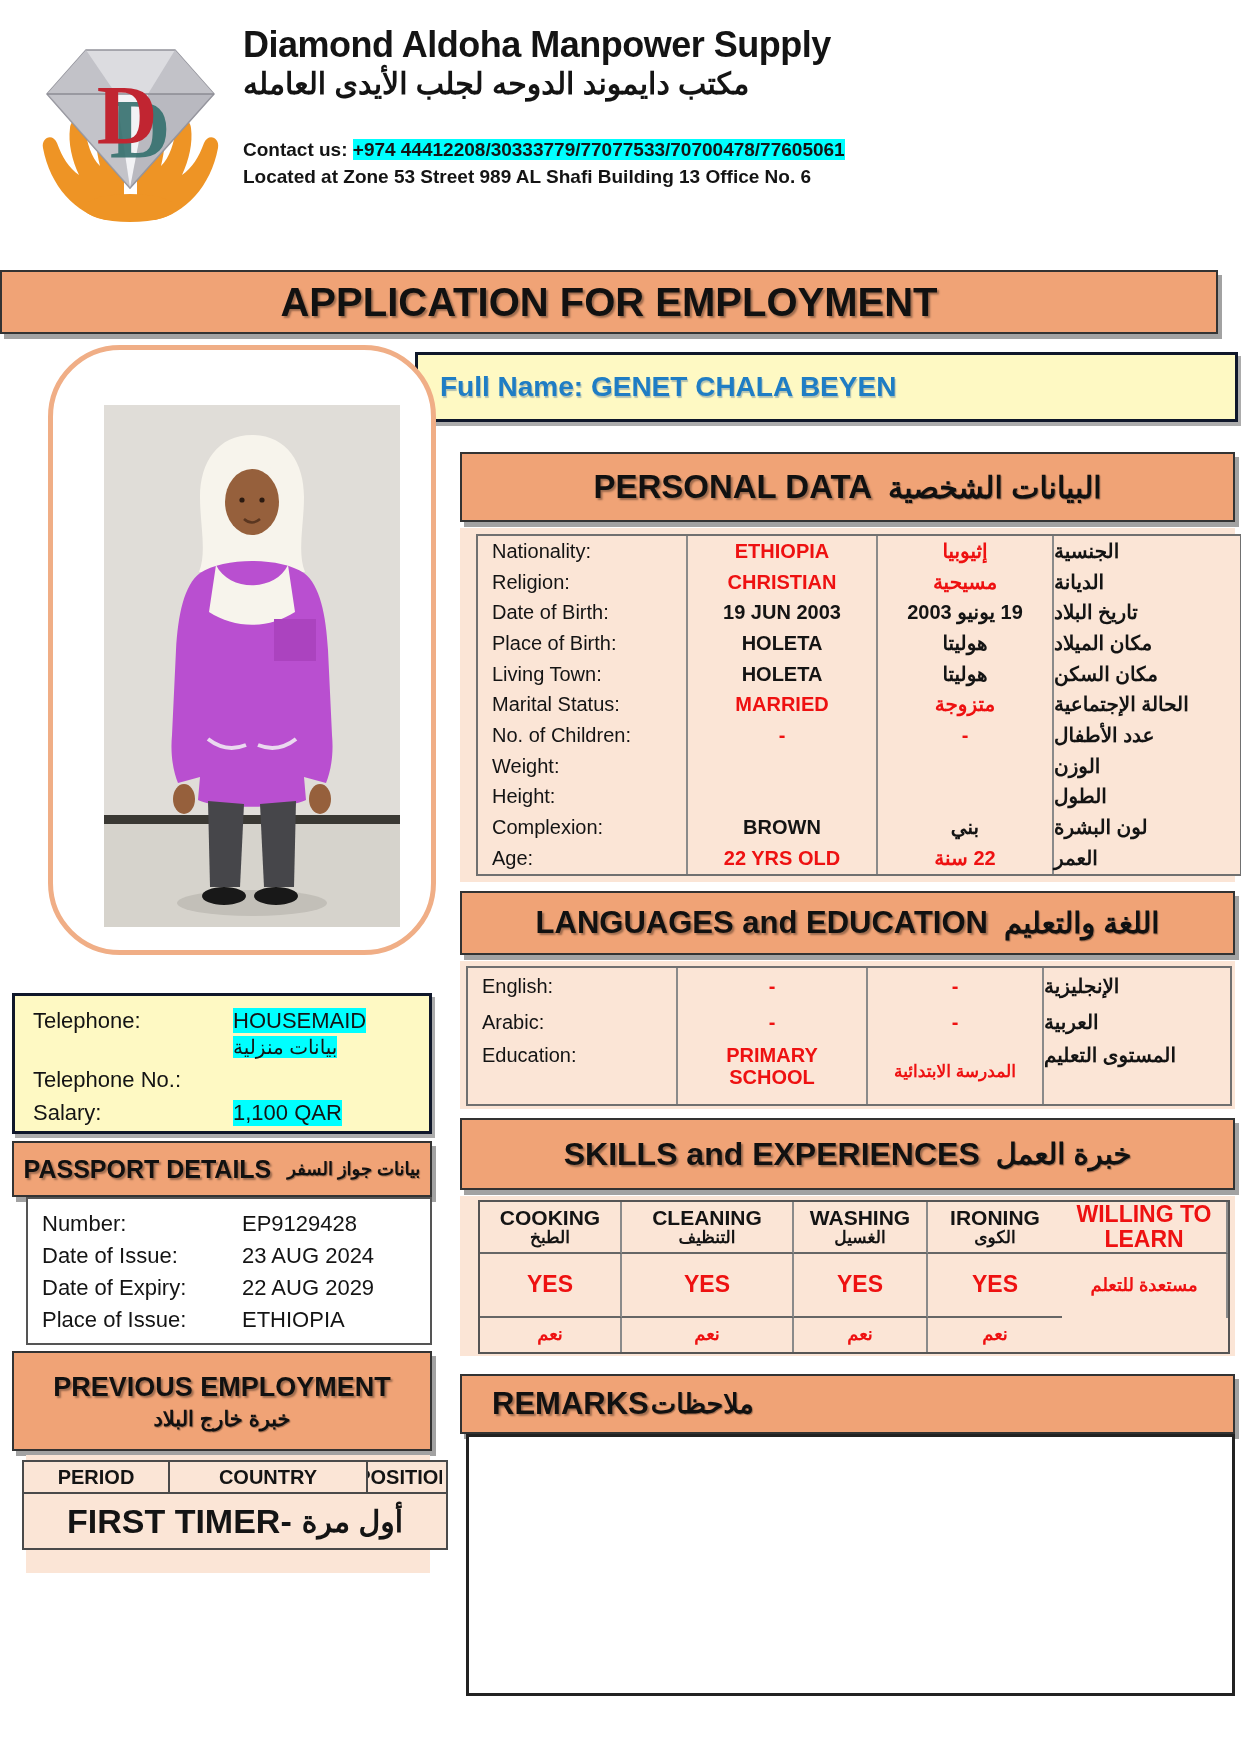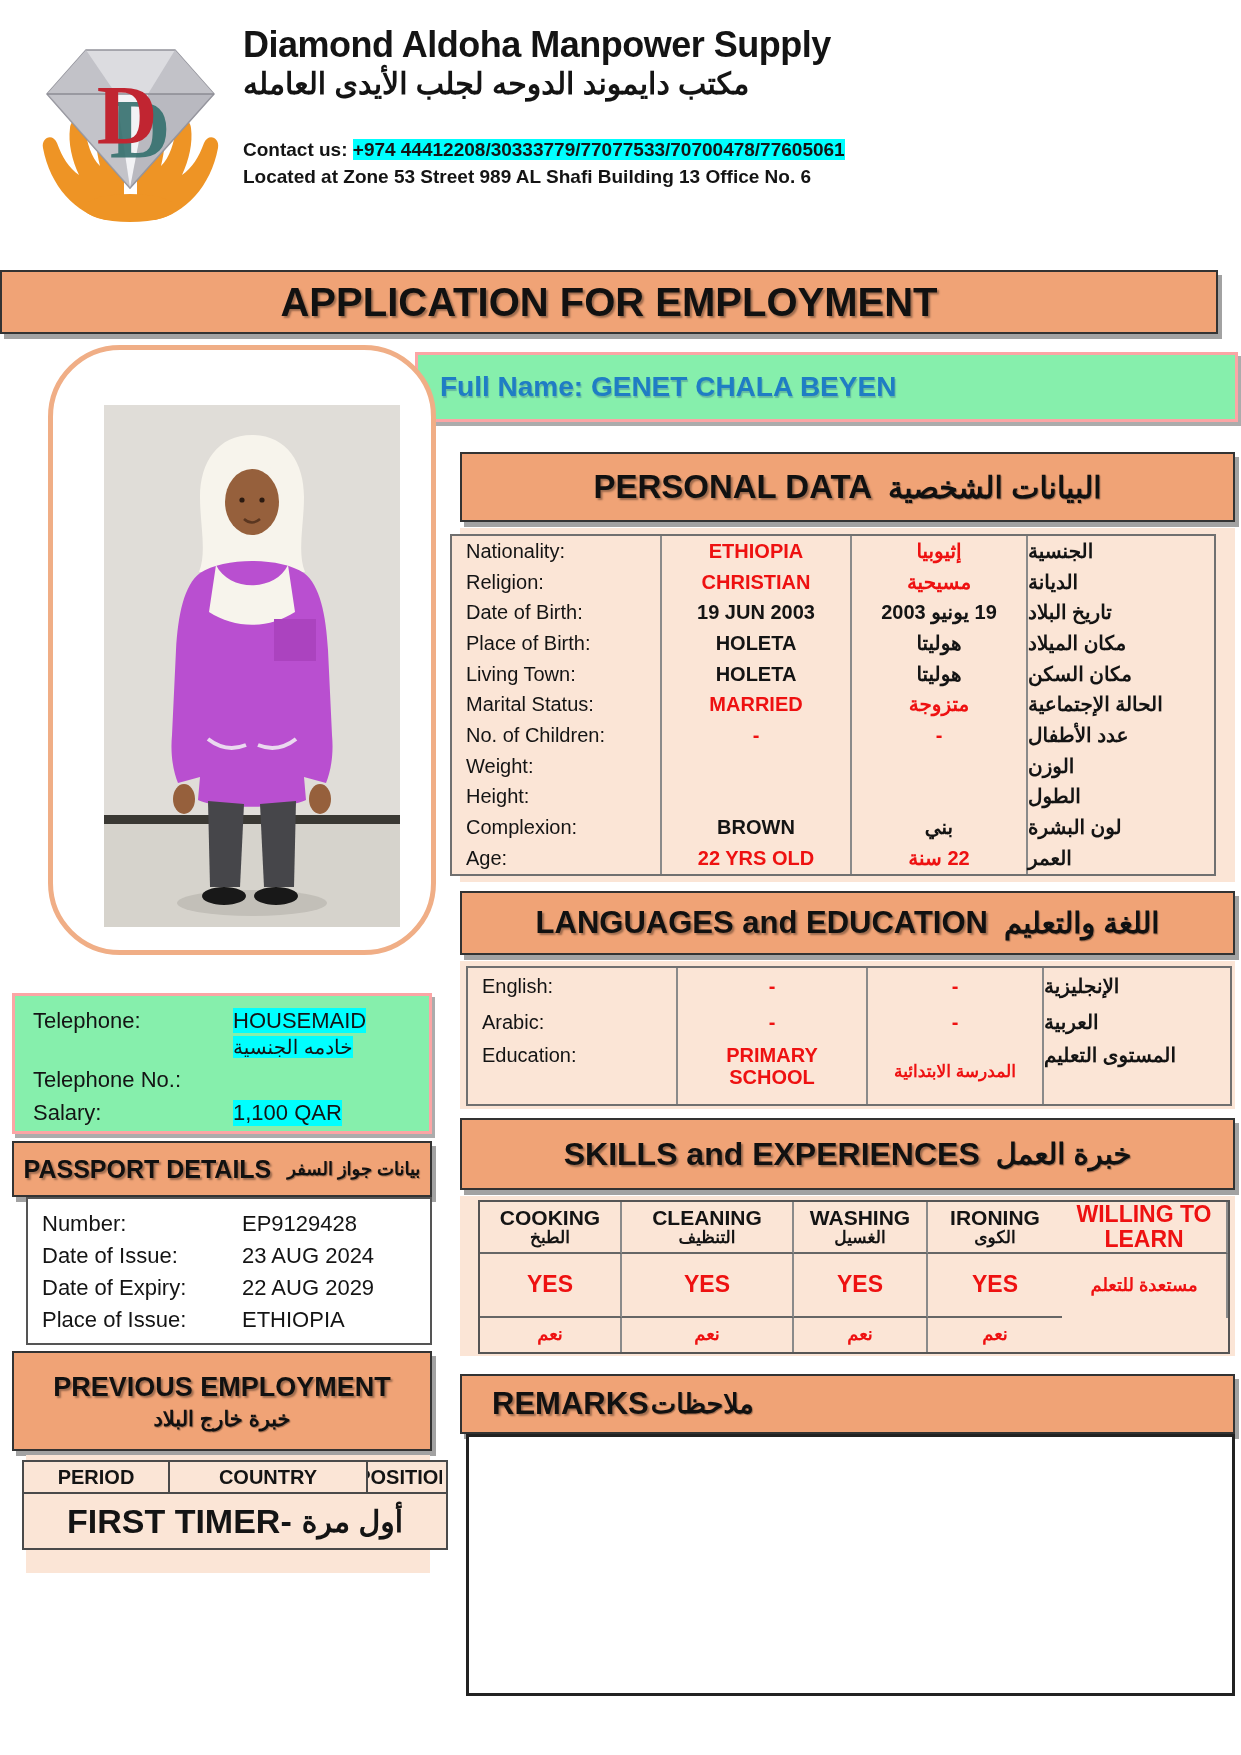--- a/index.html
+++ b/index.html
@@ -30,21 +30,21 @@
 .ltable>div{display:flex;align-items:center;line-height:1.1}
 
 .stable{display:grid;grid-template-columns:142px 172px 134px 134px 166px;grid-template-rows:52px 64px 34px;background:var(--panel,#FBE5D6);border:2px solid #555}
 .stable>div{display:flex;align-items:center;justify-content:center;text-align:center;line-height:1.1}
 .sh{flex-direction:column;border-bottom:2px solid #666;font-weight:bold}
 .sh .n{font-size:21px}
 .sh .na{font-size:17px;font-weight:bold}
 .sa{border-bottom:2px solid #666;font-weight:bold;font-size:23px;padding:0 10px}
 .sb{font-weight:bold;font-size:18px}
 
-.box{background:#86efac;border:3px solid #fca5a5;box-shadow:3px 4px 0 rgba(70,70,70,.45)}
+.box{background:#fef9c3;border:3px solid #0f172a;box-shadow:3px 4px 0 rgba(70,70,70,.45)}
 .rowline{display:flex;align-items:flex-start;font-size:22px;margin-bottom:7px}
 .rowline .lab{width:200px;flex:none}
 .rowline .val{font-weight:normal}
 
 .prevhead{display:grid;grid-template-columns:146px 198px 74px;background:var(--panel,#FBE5D6);border:2px solid #4a4a4a;font-size:20px;font-weight:bold}
 .prevhead>div{display:flex;align-items:center;justify-content:center;overflow:hidden;white-space:nowrap}
 .prevhead>div:not(:last-child){border-right:2px solid #4a4a4a}
 .preventry{background:var(--panel,#FBE5D6);border:2px solid #4a4a4a;border-top:none;display:flex;align-items:center;justify-content:center;gap:10px;font-weight:bold}
 
 .photo-frame{background:#fff;border:5px solid #F0AE86;border-radius:72px}
@@ -110,21 +110,21 @@
     <path d="M156,399 L192,396 L190,482 L160,482 Z" fill="#46464a"></path>
     <ellipse cx="120" cy="491" rx="22" ry="9" fill="#181818"></ellipse>
     <ellipse cx="172" cy="491" rx="22" ry="9" fill="#181818"></ellipse>
   </svg>
 
   <div class="abs bar" style="left:460px;top:452px;width:775px;height:70px">
     <span class="en" style="font-size:33px">PERSONAL DATA</span>
     <span class="ar" dir="rtl" style="font-size:30px">البيانات الشخصية</span>
   </div>
   <div class="abs panel" style="left:460px;top:528px;width:775px;height:354px"></div>
-  <div class="abs ptable" style="left:450px;top:534px;width:766px">
+  <div class="abs ptable" style="left:476px;top:534px;width:766px">
     <div class="cl br">Nationality:</div>
     <div class="cv br red">ETHIOPIA</div>
     <div class="cva br red" dir="rtl">إثيوبيا</div>
     <div class="cla" dir="rtl">الجنسية</div>
 
     <div class="cl br">Religion:</div>
     <div class="cv br red">CHRISTIAN</div>
     <div class="cva br red" dir="rtl">مسيحية</div>
     <div class="cla" dir="rtl">الديانة</div>
 
@@ -194,21 +194,21 @@
     <div class="cv br red" style="padding:0 44px;align-items:flex-start;padding-top:4px">PRIMARY SCHOOL</div>
     <div class="cva br red" dir="rtl" style="font-size:17px">المدرسة الابتدائية</div>
     <div class="cla" dir="rtl" style="align-items:flex-start;padding-top:4px">المستوى التعليم</div>
   </div>
 
   <div class="abs box" style="left:12px;top:993px;width:420px;height:141px;padding:12px 0 0 18px">
     <div class="rowline">
       <span class="lab">Telephone:</span>
       <span class="val">
         <span class="hl">HOUSEMAID</span><br>
-        <span class="hl" dir="rtl" style="font-size:20px">خادمه الجنسية</span>
+        <span class="hl" dir="rtl" style="font-size:20px">بيانات منزلية</span>
       </span>
     </div>
     <div class="rowline">
       <span class="lab">Telephone No.:</span>
       <span class="val"></span>
     </div>
     <div class="rowline">
       <span class="lab">Salary:</span>
       <span class="val hl">1,100 QAR</span>
     </div>

